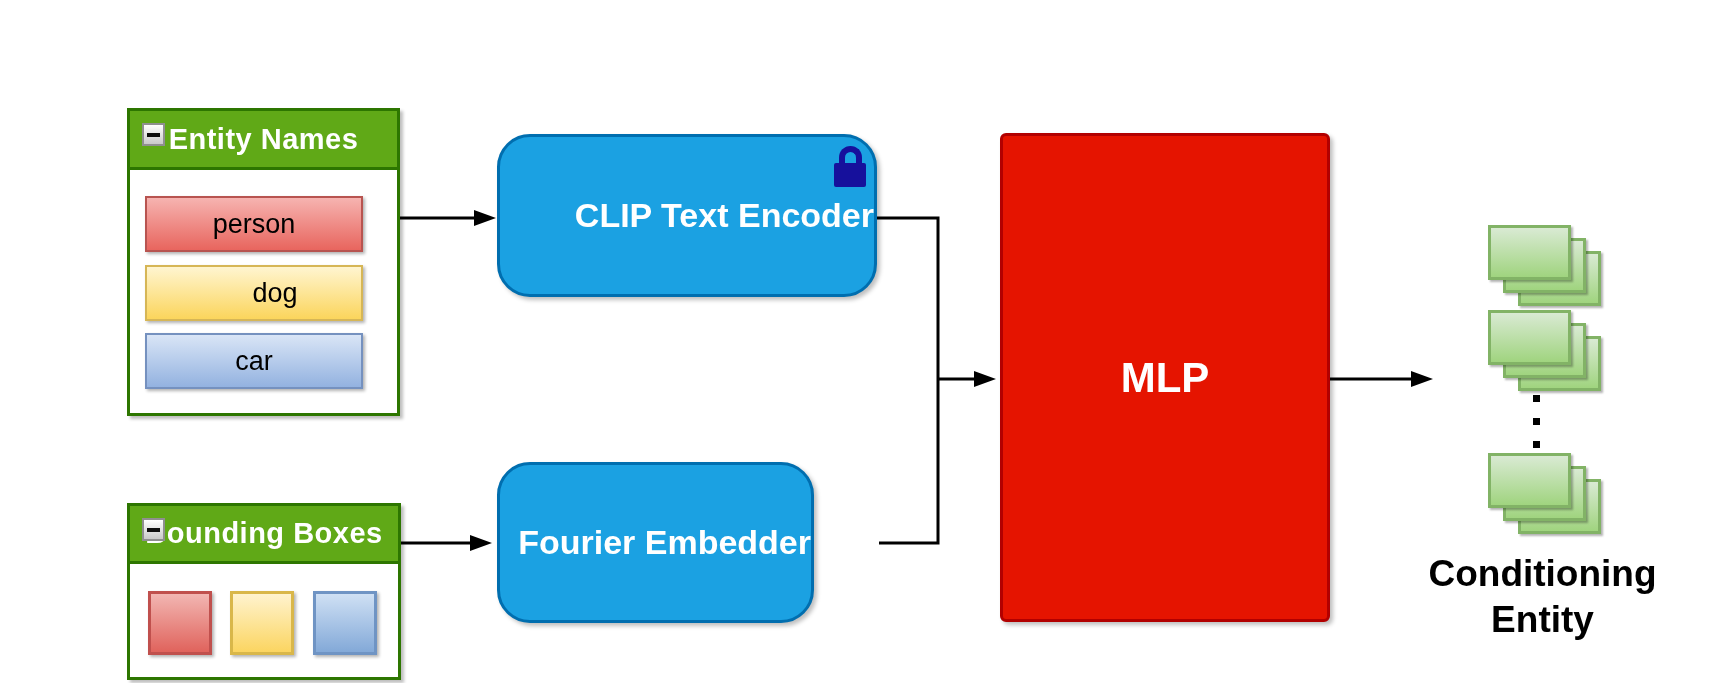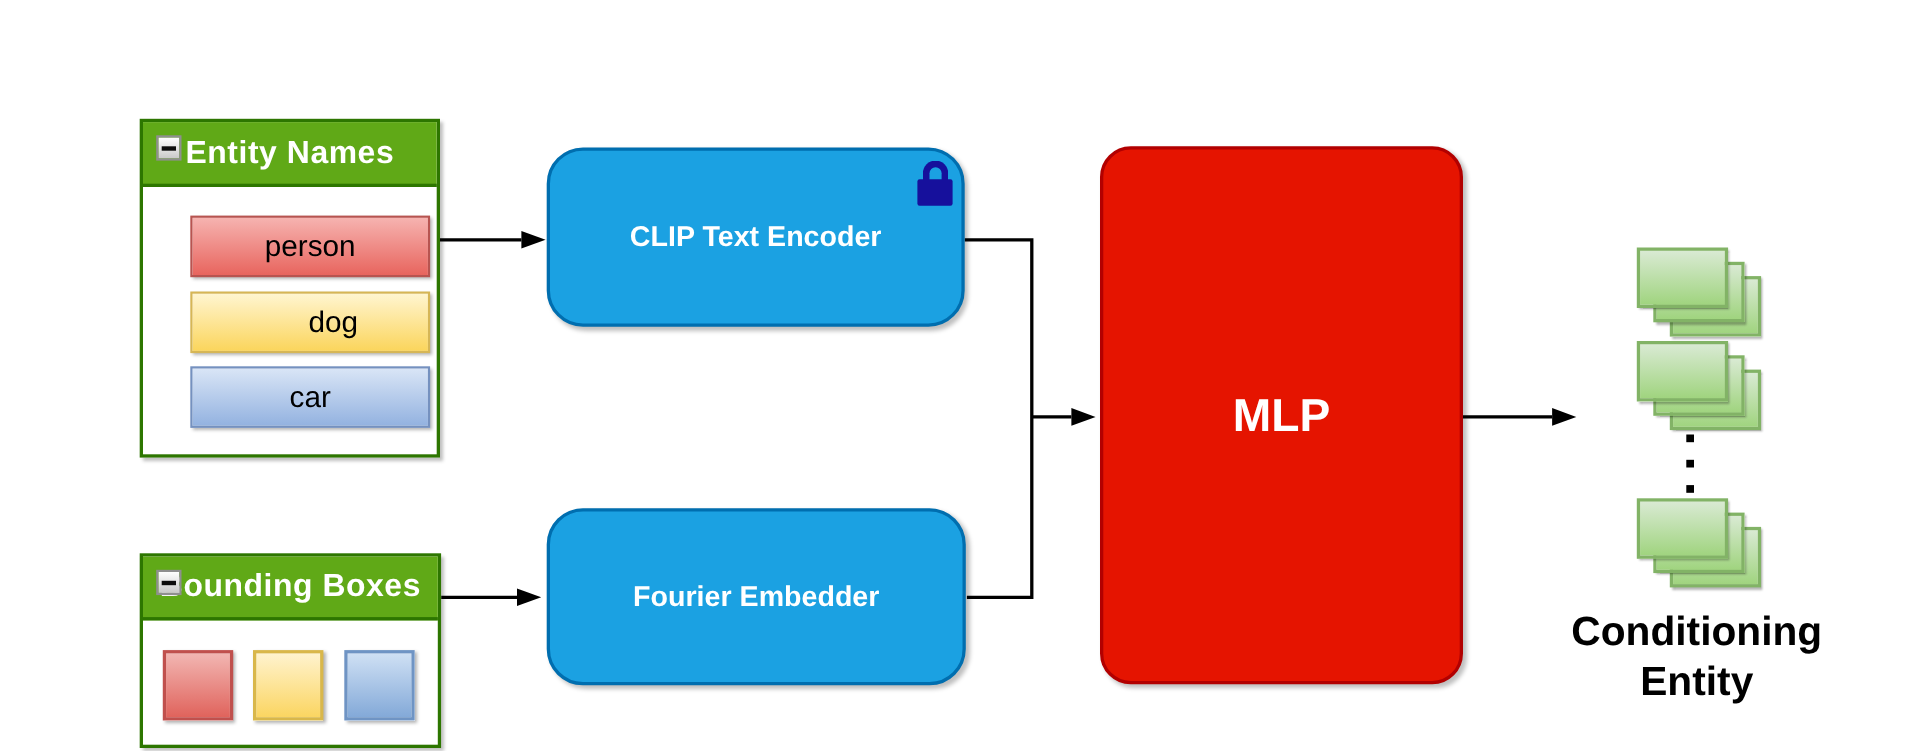--- a/index.html
+++ b/index.html
@@ -24,21 +24,21 @@
     background:linear-gradient(180deg,#ffffff 0%,#c9c9c9 100%);
     border:2px solid #8f8f8f;box-sizing:border-box;z-index:3;
   }
   .collapse-btn::after{
     content:"";position:absolute;left:3px;right:3px;top:50%;
     transform:translateY(-50%);height:4px;background:#0d0d0d;
   }
 
   
   .item{
-    position:absolute;left:43px;width:218px;height:56px;box-sizing:border-box;
+    position:absolute;left:15px;width:218px;height:56px;box-sizing:border-box;
     display:flex;align-items:center;justify-content:center;
     font-size:27px;color:#000;border:2px solid;
     box-shadow:2px 2px 3px rgba(0,0,0,0.3);
   }
   .item-red{background:linear-gradient(180deg,#f6b3b0,#e8655e);border-color:#b85450;}
   .item-yellow{background:linear-gradient(180deg,#fff5d0,#fbd55c);border-color:#d6b656;padding-left:42px;}
   .item-blue{background:linear-gradient(180deg,#d9e5f6,#93b2e0);border-color:#7591bf;}
 
   
   .square{
@@ -48,24 +48,24 @@
   .square-red{background:linear-gradient(180deg,#f2b6b2,#e0635c);border-color:#c0504d;}
   .square-yellow{background:linear-gradient(180deg,#fff3ce,#fbd561);border-color:#d9b74a;}
   .square-blue{background:linear-gradient(180deg,#cfe0f4,#83a9d8);border-color:#6f94c4;}
 
   
   .process{
     position:absolute;box-sizing:border-box;display:flex;align-items:center;justify-content:center;
     color:#ffffff;font-weight:bold;text-align:center;
     box-shadow:3px 3px 4px rgba(0,0,0,0.25);
   }
-  .process-blue{background:#1ba1e2;border:3px solid #006eaf;border-radius:33px;font-size:26px;}
-  .process-red{background:#e51400;border:3px solid #b20000;border-radius:28px;font-size:42px;}
+  .process-blue{background:#1ba1e2;border:3px solid #006eaf;border-radius:33px;font-size:34px;justify-content:flex-end;}
+  .process-red{background:#e51400;border:3px solid #b20000;border-radius:6px;font-size:42px;}
   #clip-box{left:497px;top:134px;width:380px;height:163px;}
-  #fourier-box{left:497px;top:462px;width:381px;height:161px;}
+  #fourier-box{left:497px;top:462px;width:317px;height:161px;}
   #mlp-box{left:1000px;top:133px;width:330px;height:489px;}
 
   
   .lock{position:absolute;top:9px;right:8px;width:32px;height:39px;}
   .lock-shackle{
     width:23px;height:21px;margin:0 auto;box-sizing:border-box;
     border:6px solid #16109c;border-bottom:none;
     border-top-left-radius:12px;border-top-right-radius:12px;
   }
   .lock-body{width:32px;height:24px;background:#16109c;border-radius:2px;margin-top:-4px;}

